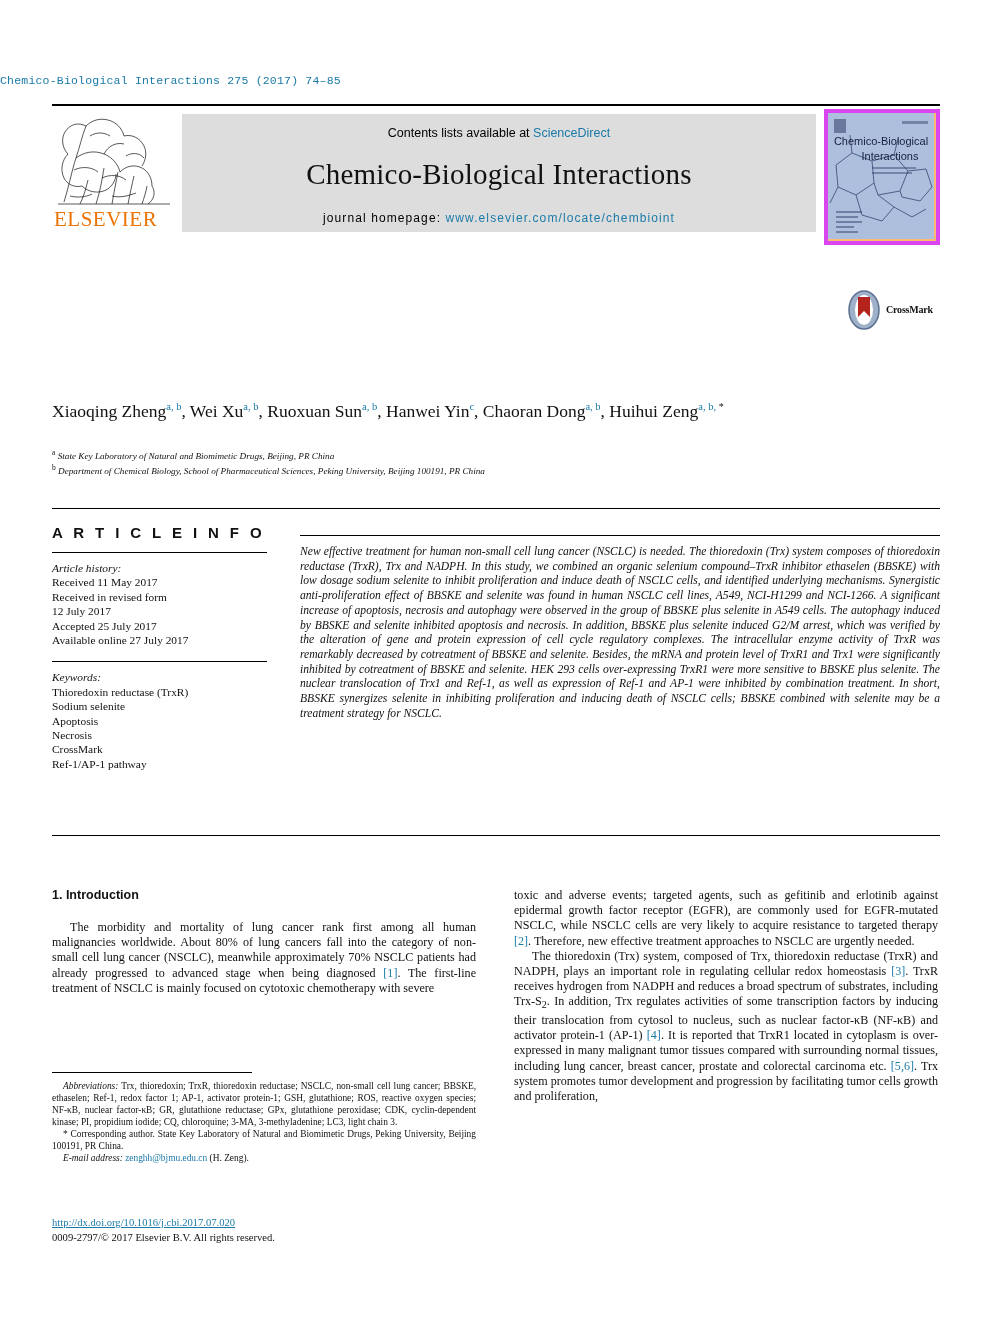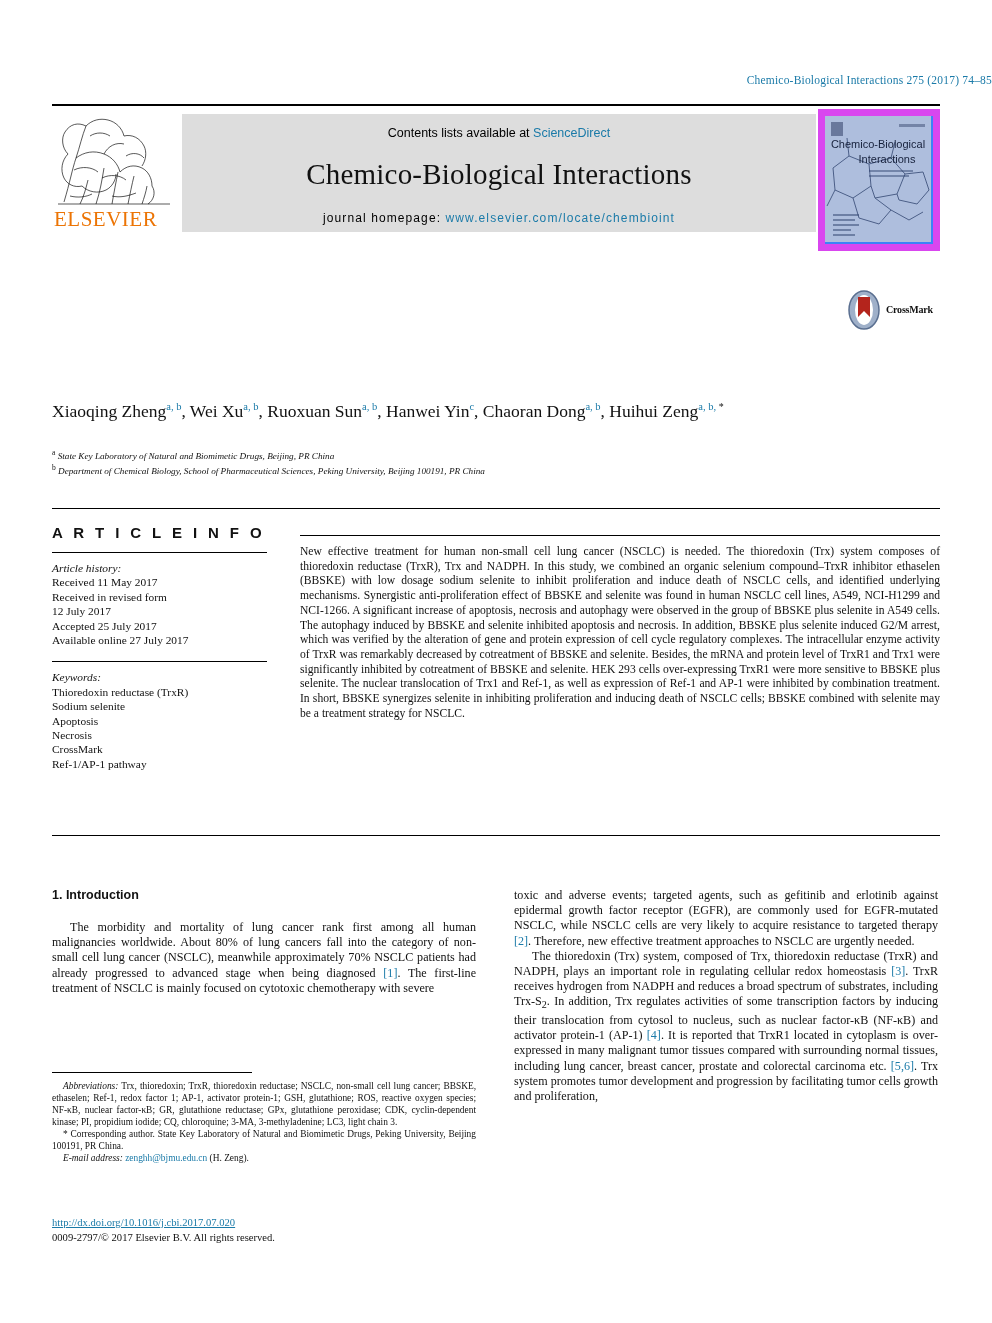--- a/index.html
+++ b/index.html
@@ -23,24 +23,24 @@
     height: 1323px;
     background: #fff;
   }
 
   
   .runhead {
     position: absolute;
     top: 74px;
     left: 0;
     width: 992px;
-    text-align: right;
+    text-align: left;
     font-size: 11.5px;
     color: #1a7aa8;
-    font-family: Liberation Serif, serif;
+    font-family: Liberation Mono, monospace;
     letter-spacing: .2px;
   }
 
   
   .masthead {
     position: absolute;
     left: 52px;
     top: 104px;
     width: 888px;
     border-top: 2px solid #000;
@@ -96,22 +96,22 @@
     color: #000;
   }
   .homepage-line .url { color: #1a7aa8; }
 
   .cover-thumb {
     position: absolute;
     right: 0;
     top: 3px;
     width: 108px;
     height: 128px;
-    border: 7px solid #d946ef;
-    background: #3b82f6;
+    border: 4px solid #d946ef;
+    background: #fdba74;
     overflow: hidden;
   }
 
   
   .title {
     position: absolute;
     left: 52px;
     top: 287px;
     width: 770px;
     font-size: 22.5px;
@@ -214,20 +214,21 @@
   .kw-rule {
     border-top: 1px solid #000;
     margin-top: 14px;
   }
   .abstract-text {
     margin-top: 9px;
     font-size: 11.6px;
     line-height: 14.7px;
     text-align: justify;
     color: #111;
+    font-style: italic;
   }
   .copyright {
     margin-top: 11px;
     text-align: right;
     font-size: 11.3px;
     color: #111;
   }
   .rule-bot {
     position: absolute;
     left: 52px;

